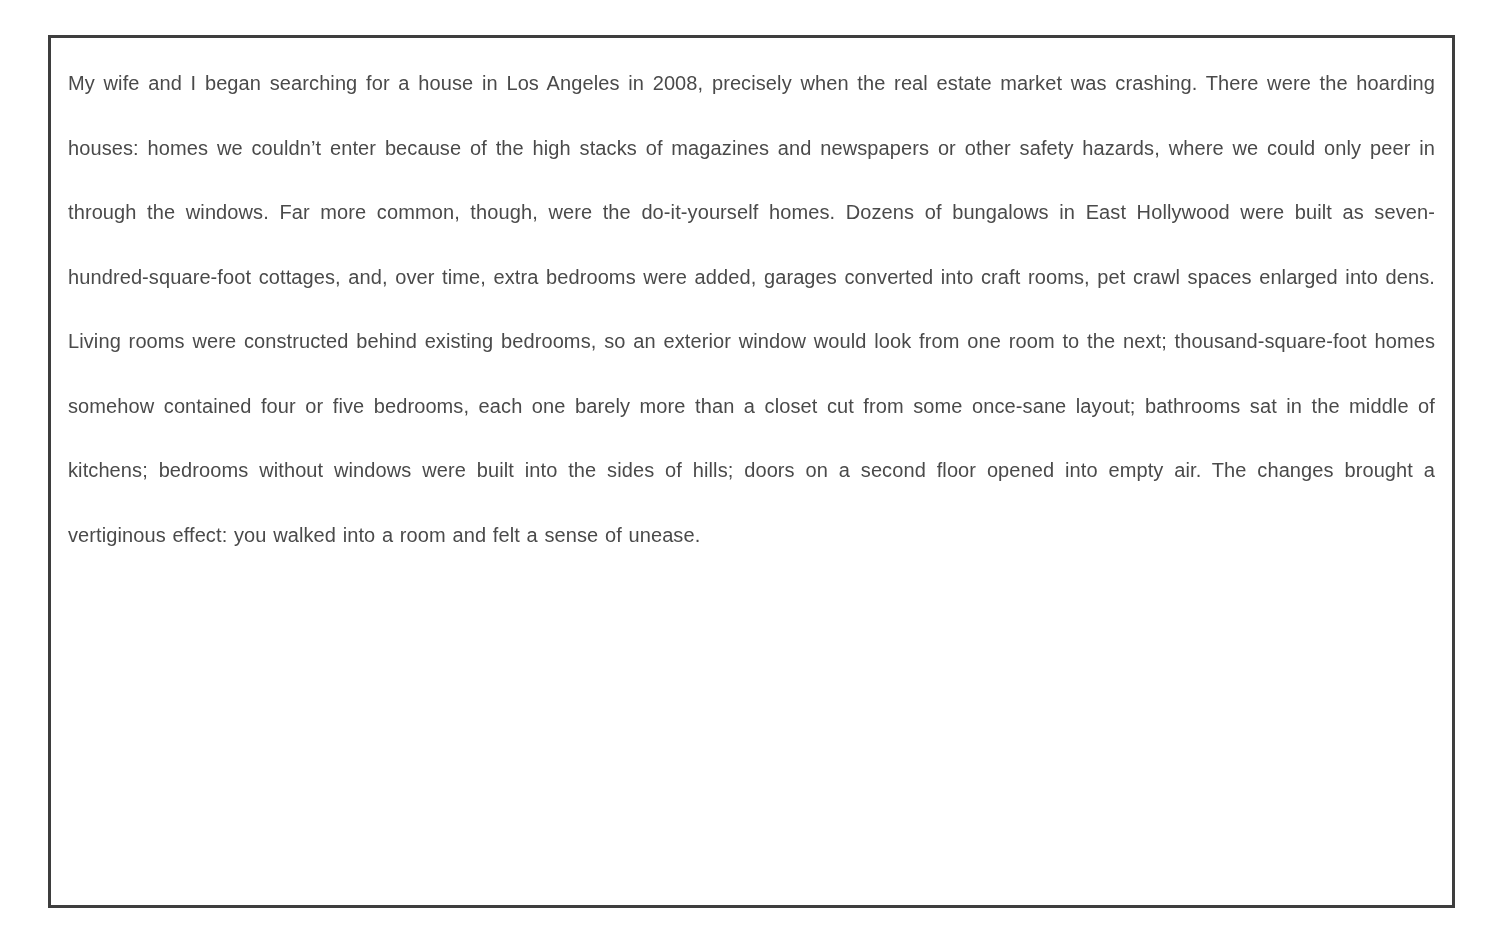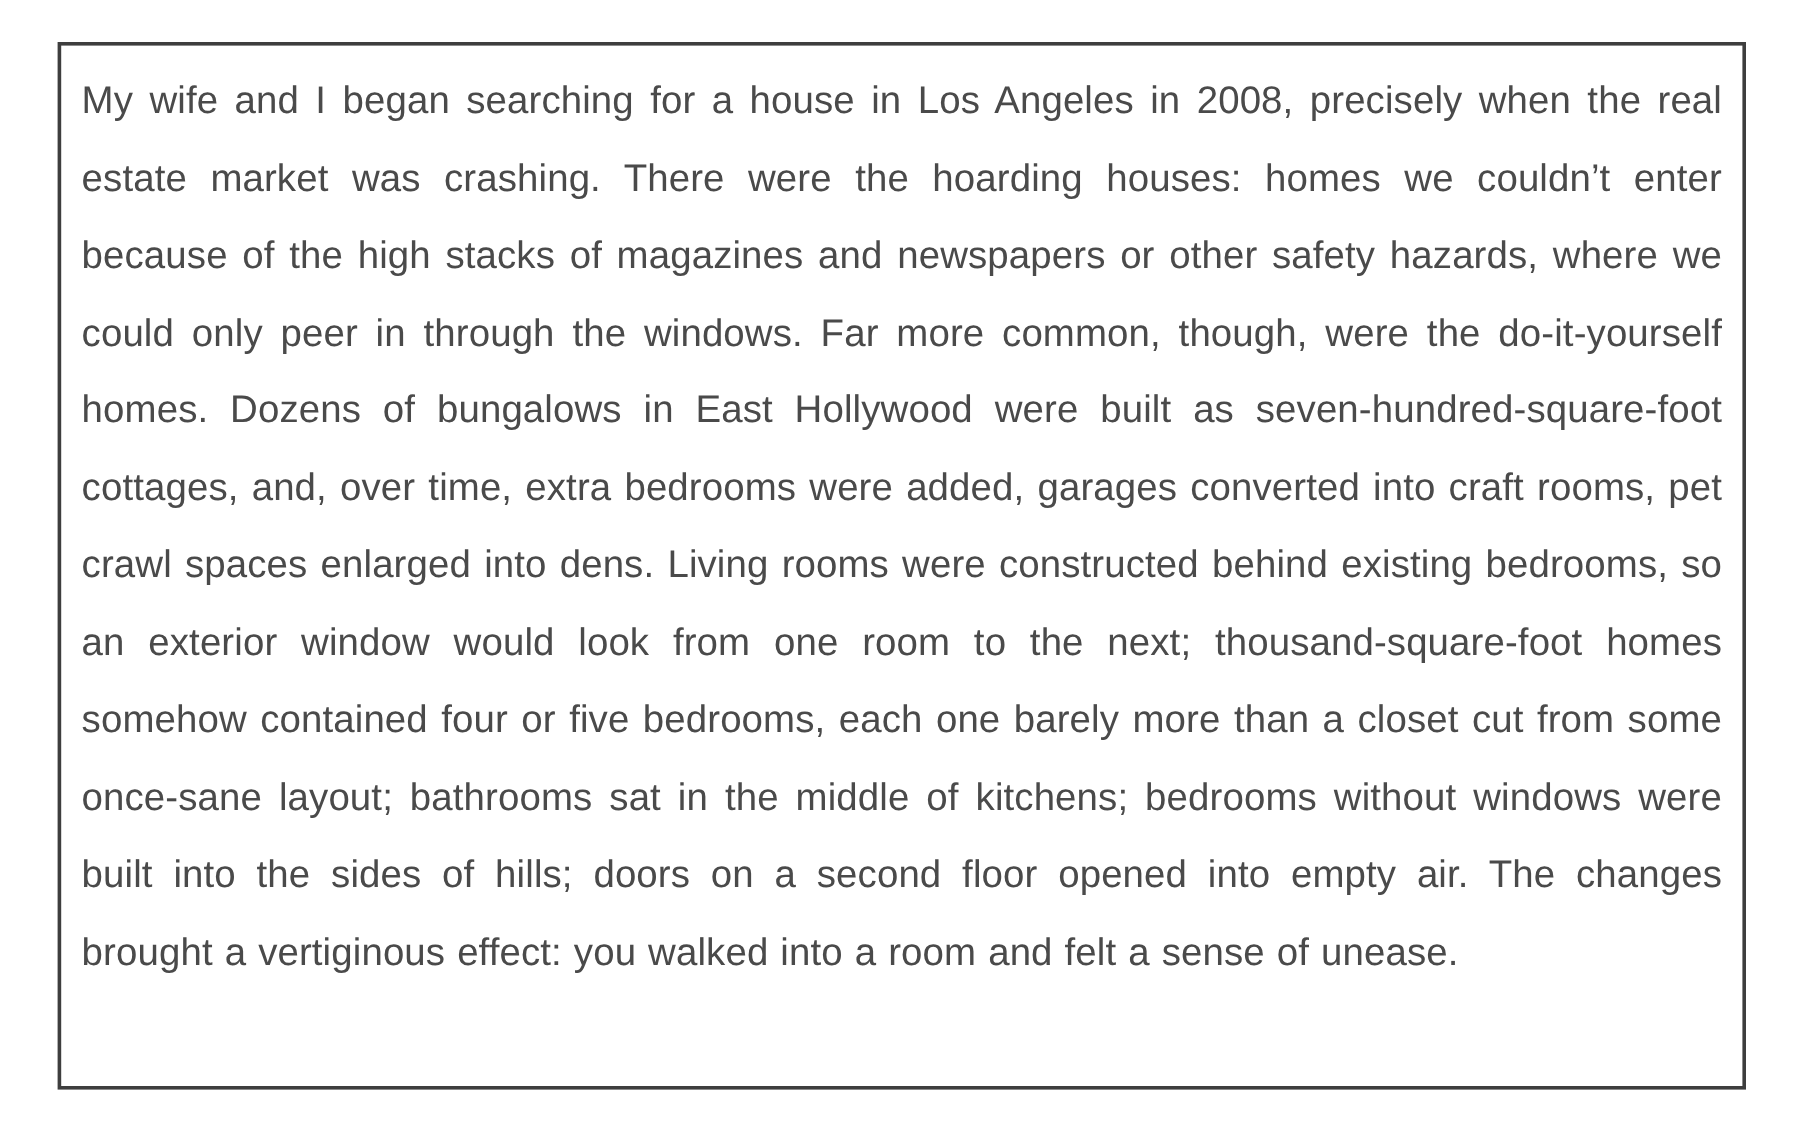--- a/index.html
+++ b/index.html
@@ -25,21 +25,21 @@
     height: 873px;
     box-sizing: border-box;
     border: 3px solid #3e3e3e;
     background: #ffffff;
     padding: 13px 17px;
     overflow: hidden;
   }
   .passage {
     margin: 0;
     color: #4a4a4a;
-    font-size: 32px;
+    font-size: 20px;
     line-height: 64.5px;
     text-align: justify;
     letter-spacing: 0.1px;
     word-spacing: 1px;
   }
 </style>
 </head>
 <body>
 
 <div class="page">

